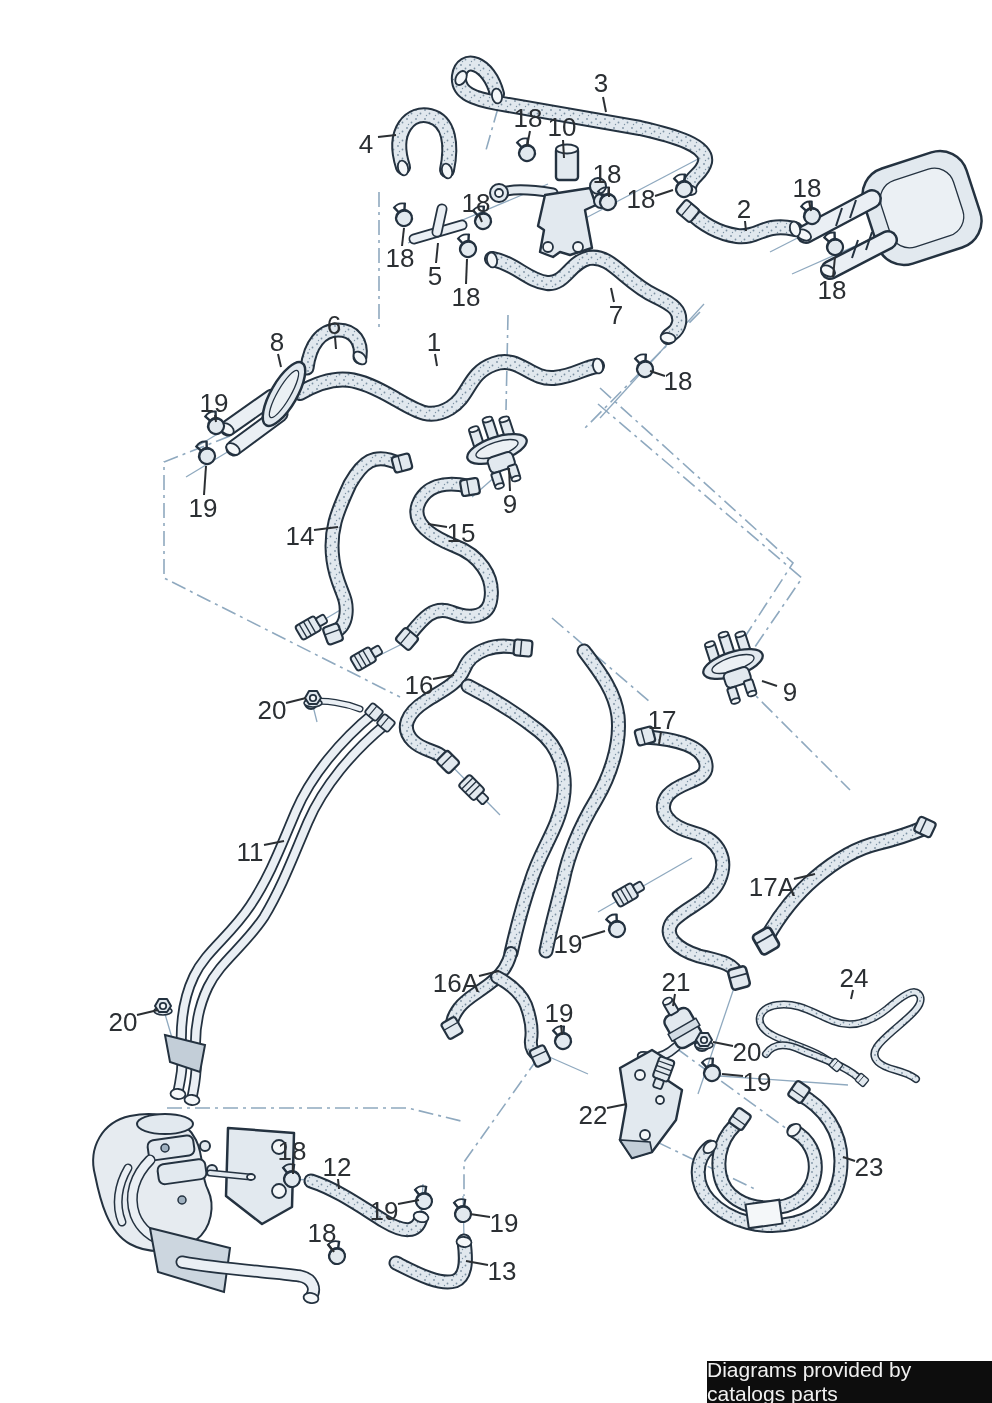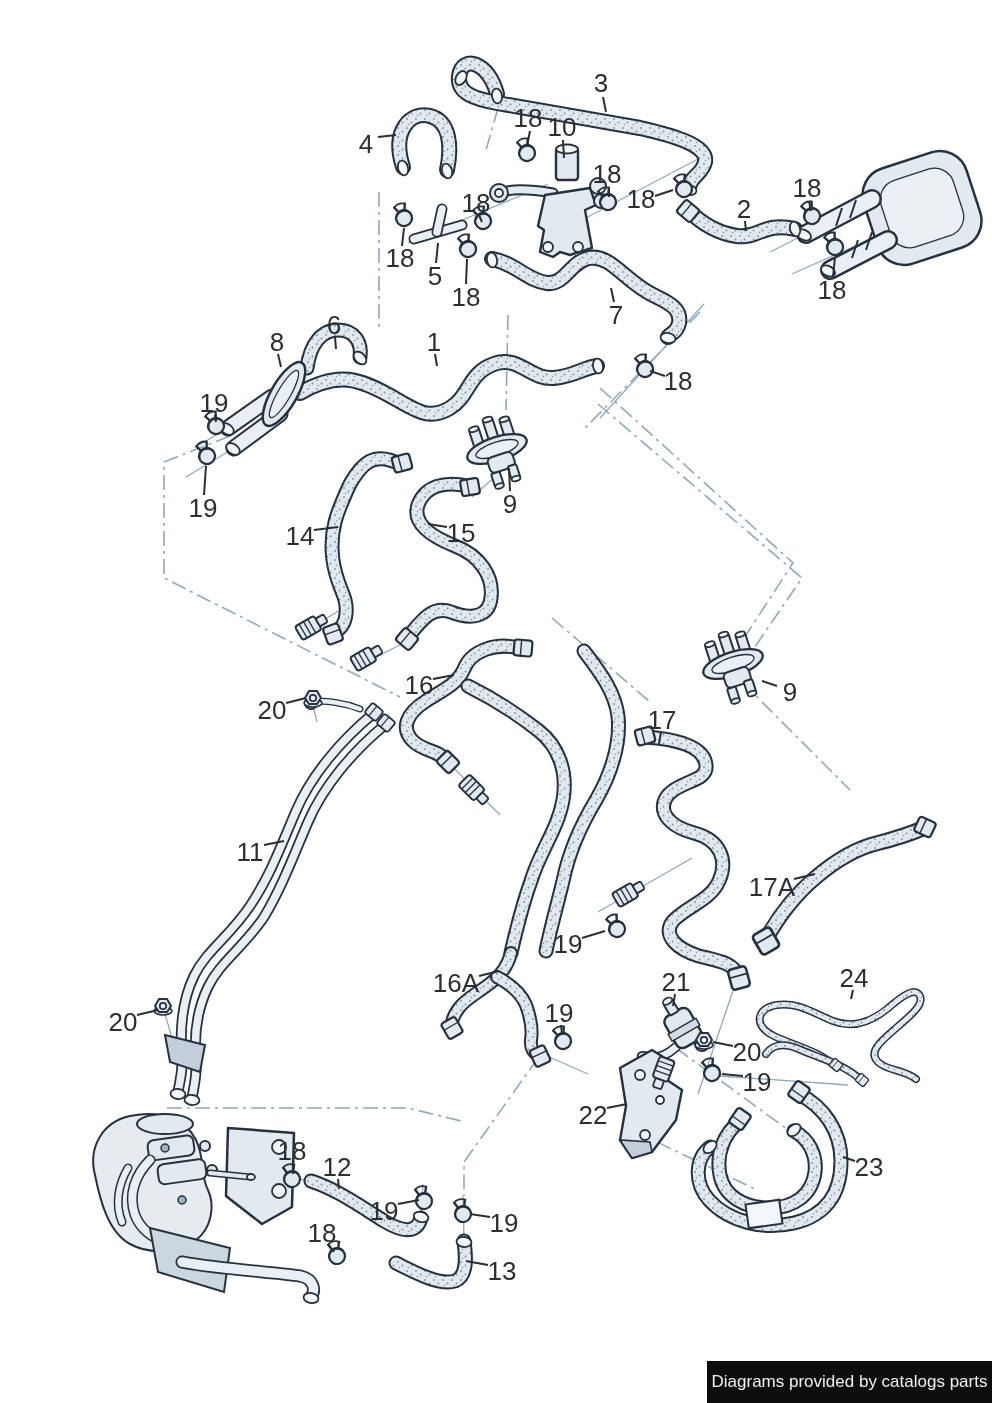--- a/index.html
+++ b/index.html
@@ -9,21 +9,21 @@
   .axis{fill:none;stroke:#8fa9bf;stroke-width:1.3;}
   .hose use.o{fill:none;stroke:#243240;stroke-width:var(--wo,16);stroke-linecap:round;stroke-linejoin:round;}
   .hose use.f{fill:none;stroke:url(#hp);stroke-width:var(--wi,12);stroke-linecap:round;stroke-linejoin:round;}
   .pipe use.f{stroke:#eaeff4 !important;}
   .part{fill:#e2e9ef;stroke:#243240;stroke-width:2;stroke-linejoin:round;}
   .white{fill:#f4f7f9;stroke:#243240;stroke-width:1.8;}
   .inner{fill:#ebf0f4;stroke:#243240;stroke-width:1.3;}
   .lbl{font-family:"Liberation Sans",sans-serif;font-size:26px;fill:#2b2f33;}
   .leader{stroke:#2b2f33;stroke-width:2;}
   #footer{position:absolute;left:707px;top:1361px;width:285px;height:42px;background:#0d0d0d;color:#f0f0f0;
-    display:flex;align-items:center;justify-content:center;font-size:17px;}
+    display:flex;align-items:center;justify-content:center;font-size:21px;}
 </style>
 </head>
 <body>
 
 <svg id="diagram" width="992" height="1403" viewBox="0 0 992 1403">
   <defs>
     <pattern id="hp" width="9" height="9" patternUnits="userSpaceOnUse">
       <rect width="9" height="9" fill="#e1e8ee"></rect>
       <circle cx="2" cy="2" r="0.9" fill="#7d92a4"></circle>
       <circle cx="6.5" cy="5.5" r="0.9" fill="#7d92a4"></circle>

